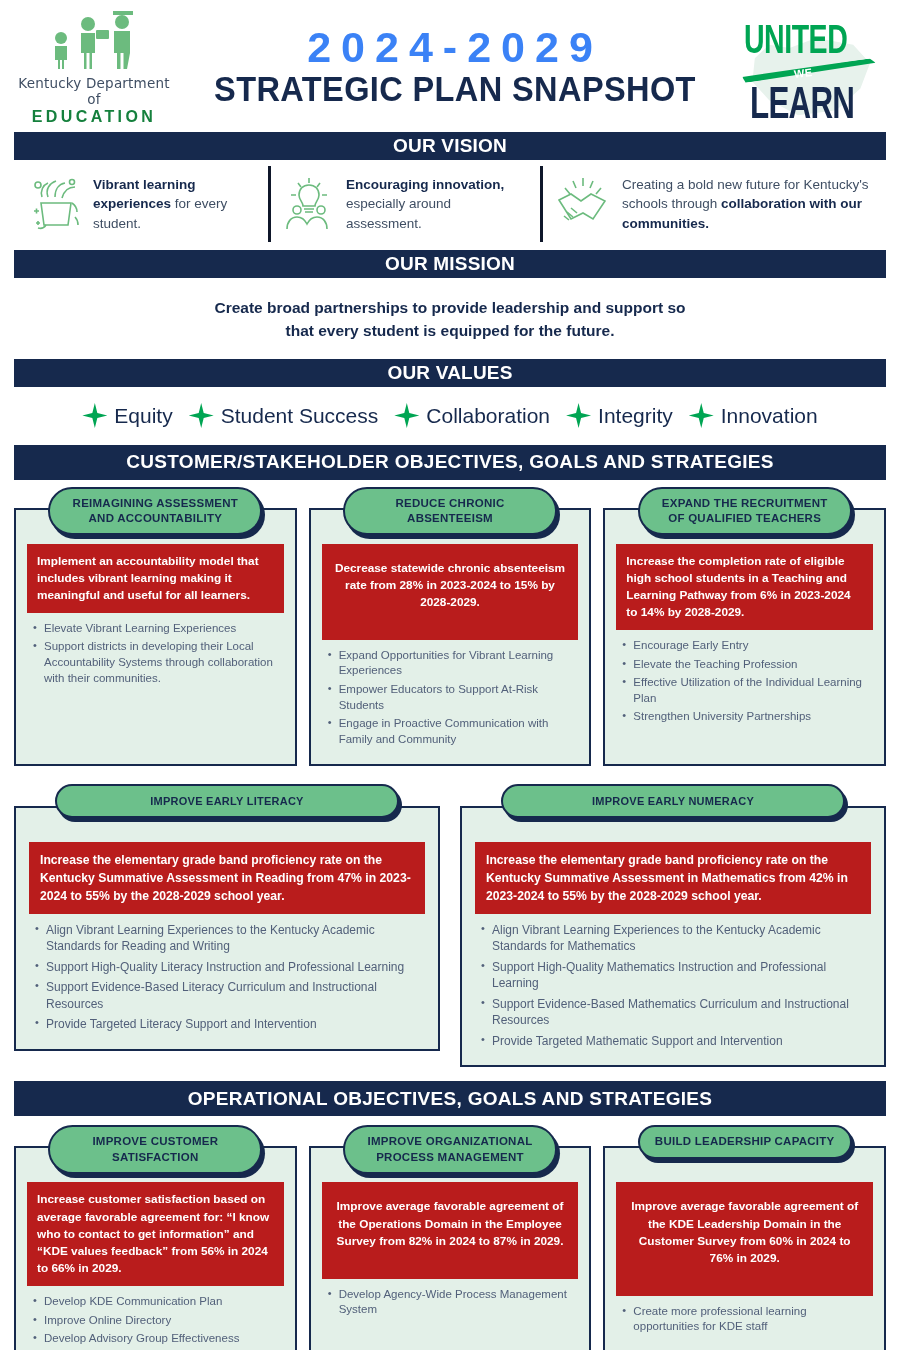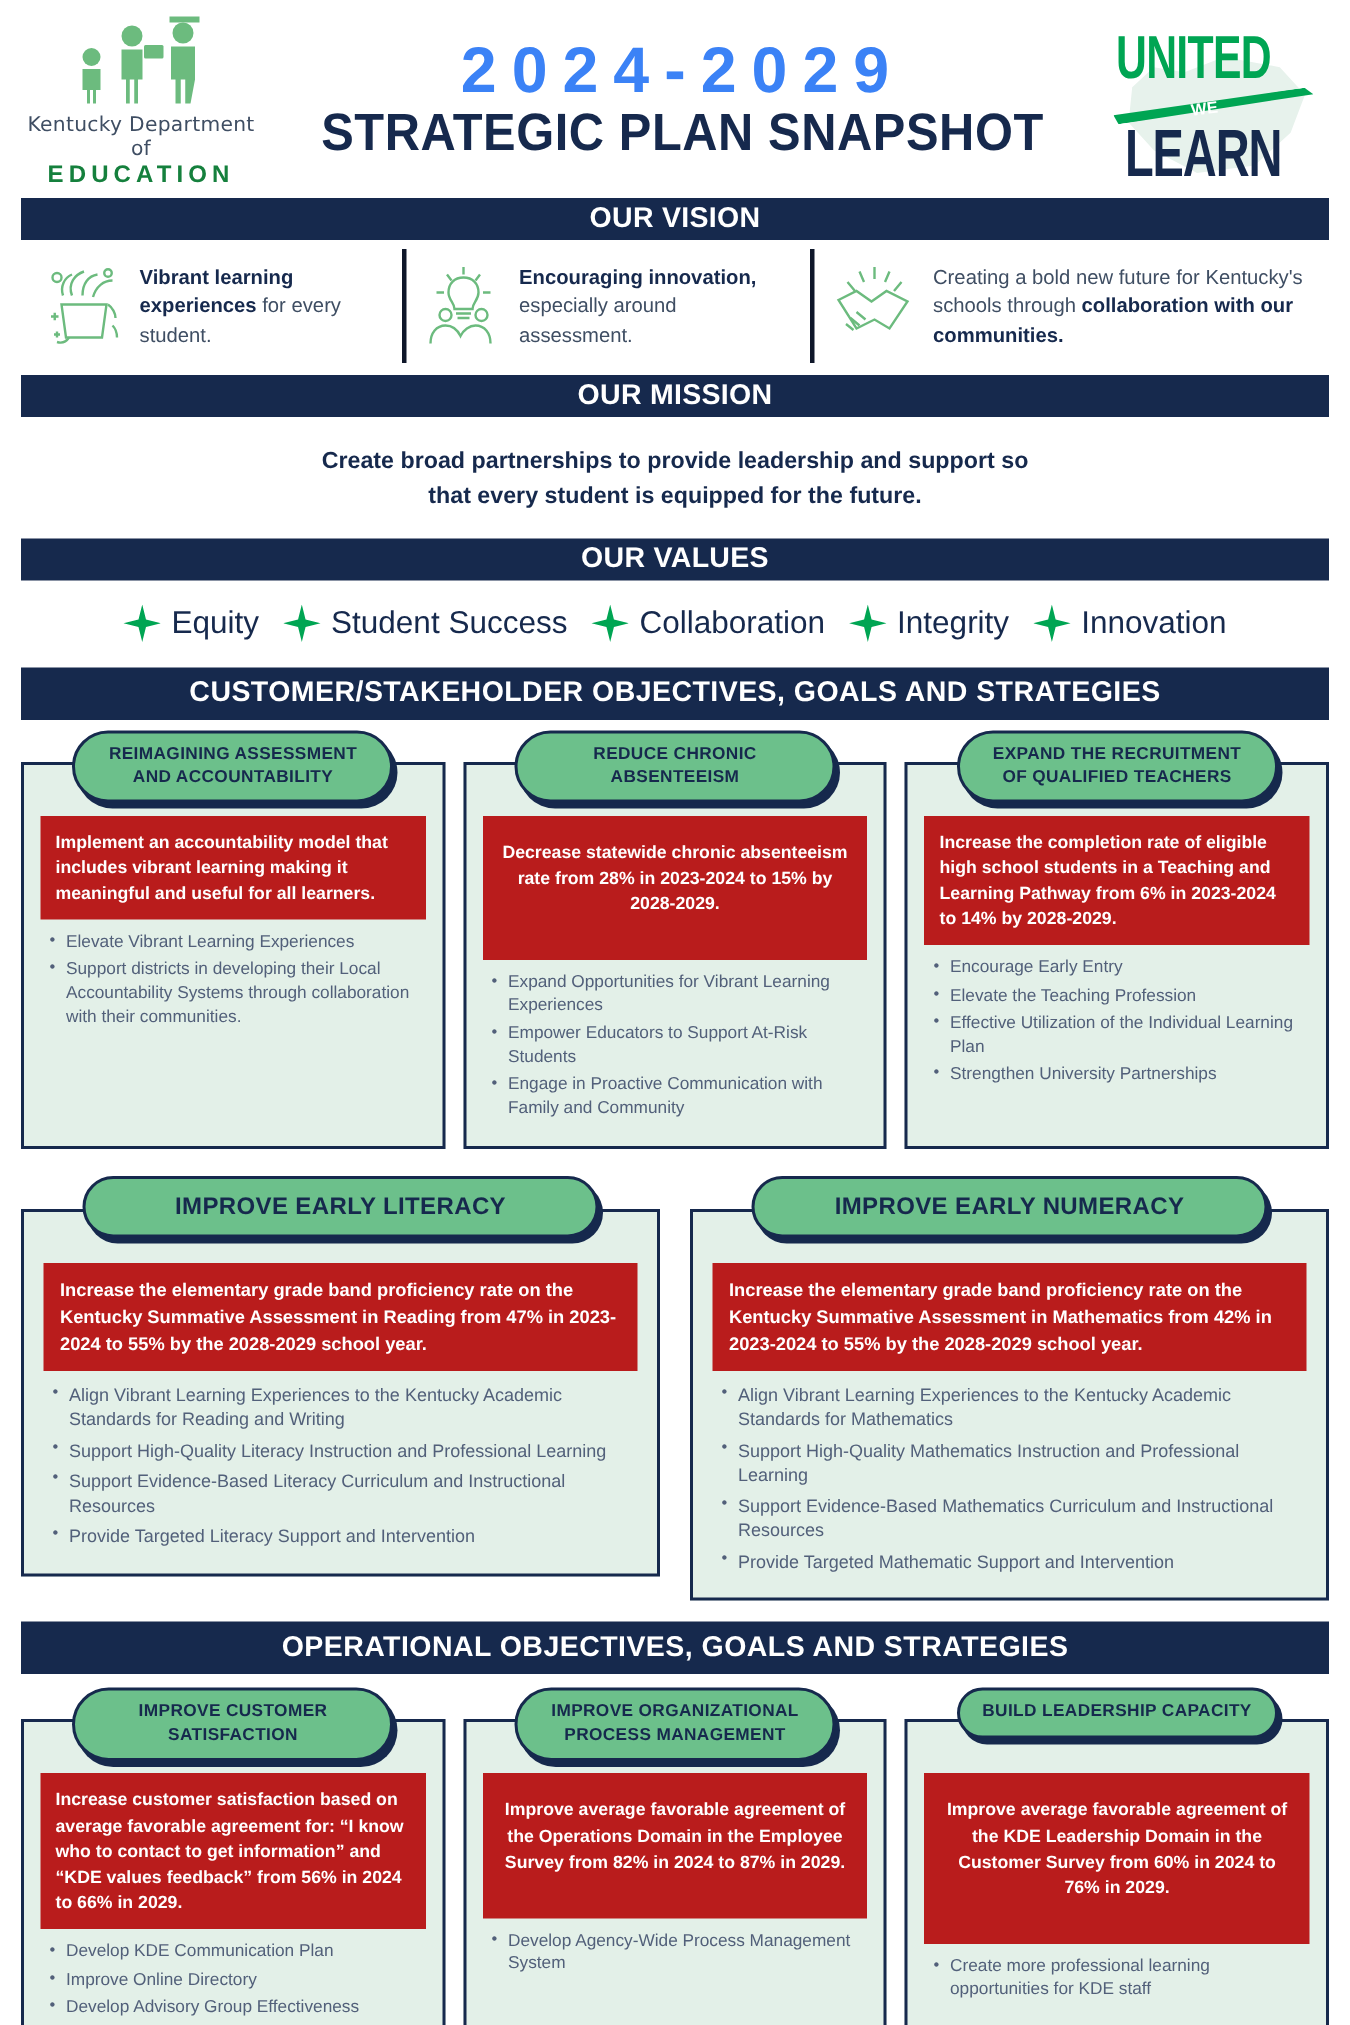--- a/index.html
+++ b/index.html
@@ -81,21 +81,21 @@
   .strat { list-style: none; padding-left: 4px; }
   .strat li { position: relative; padding-left: 13px; font-size: 11.5px; line-height: 1.36;
               color: #52607a; margin-bottom: 3px; }
   .strat li::before { content: "•"; position: absolute; left: 2px; top: -1px; font-size: 11px; color: #52607a; }
 
   .row3 { margin-top: 28px; }
   .h1-card { min-height: 258px; }
   .wide-row { display: flex; padding: 0 14px; gap: 20px; margin-top: 40px; align-items: flex-start; }
   .wide-card { position: relative; background: #e3f0e8; border: 2px solid #16294d;
                padding: 34px 13px 12px 13px; flex: 1; min-height: 232px; }
-  .wide-card .pill { width: 344px; top: -24px; font-size: 16px; padding: 8px 14px; }
+  .wide-card .pill { width: 344px; top: -24px; font-size: 11px; padding: 8px 14px; }
   .wide-card .goal { font-size: 12.2px; line-height: 1.48; padding: 9px 11px; }
   .wide-card .strat li { font-size: 12px; line-height: 1.38; margin-bottom: 4px; }
   .op-row { margin-top: 30px; }
   .op-card { min-height: 212px; }
 
   .sec-gap-a { height: 14px; }
 </style>
 </head>
 <body>
 

